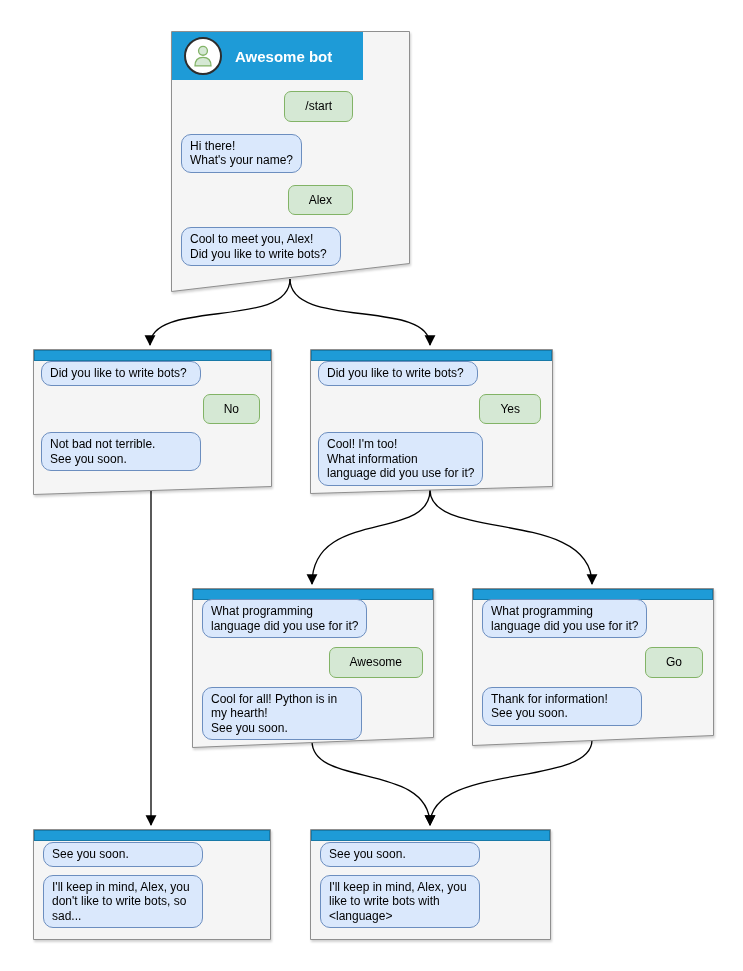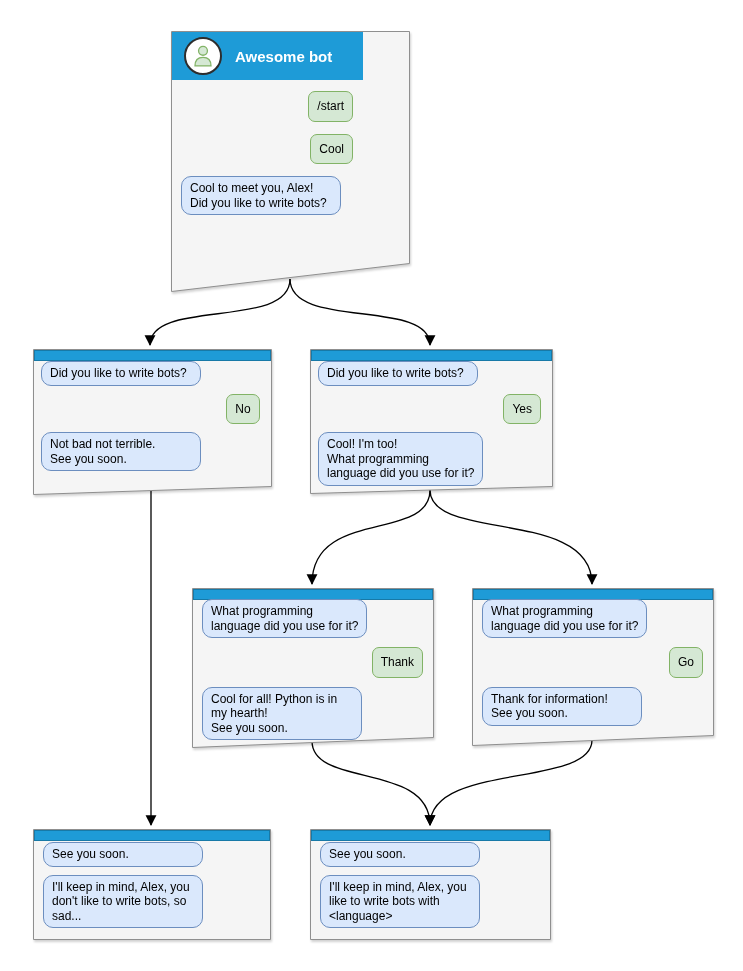--- a/index.html
+++ b/index.html
@@ -53,21 +53,21 @@
     font-size:12px; line-height:14.5px; white-space:pre-line;
     box-sizing:border-box; width:fit-content;
   }
   .bubble.bot {
     background:var(--bot-fill,#dae8fc); border:1px solid var(--bot-border,#6c8ebf);
     border-radius:10px; padding:4px 8px; align-self:flex-start; min-width:160px;
   }
   .bubble.bot.narrow { min-width:0; }
   .bubble.user {
     background:var(--user-fill,#d5e8d4); border:1px solid var(--user-border,#82b366);
-    border-radius:7px; padding:7px 8px; align-self:flex-end;
+    border-radius:7px; padding:7px 20px; align-self:flex-end;
     min-width:34px; text-align:center;
   }
 
   
   #box-main    { left:171px; top:31px;  width:193px; height:261px; }
   #box-no      { left:33px;  top:349px; width:239px; height:146px; }
   #box-yes     { left:310px; top:349px; width:243px; height:145px; }
   #box-python  { left:192px; top:588px; width:242px; height:160px; }
   #box-go      { left:472px; top:588px; width:242px; height:158px; }
   #box-end-no  { left:33px;  top:829px; width:238px; height:111px; }
@@ -101,21 +101,23 @@
       <span class="avatar">
         <svg width="26" height="26" viewBox="0 0 24 24">
           <circle class="person" cx="12" cy="7.2" r="4.1"></circle>
           <path class="person" d="M4.6,21.2 C4.6,15.2 7.6,13.2 12,13.2 C16.4,13.2 19.4,15.2 19.4,21.2 Z"></path>
         </svg>
       </span>
       <span class="box-title">Awesome bot</span>
     </div>
     <div class="box-content content-main">
       <div class="bubble user">/start</div>
-      <div class="bubble user">Cool</div>
+      <div class="bubble bot narrow">Hi there!
+What's your name?</div>
+      <div class="bubble user">Alex</div>
       <div class="bubble bot">Cool to meet you, Alex!
 Did you like to write bots?</div>
     </div>
   </div>
 
   <div class="box" id="box-no">
     <svg class="box-outline" width="239" height="146">
       <polygon points="0.5,0.5 238.5,0.5 238.5,137.5 0.5,145.5"></polygon>
     </svg>
     <div class="box-strip"></div>
@@ -129,34 +131,34 @@
 
   <div class="box" id="box-yes">
     <svg class="box-outline" width="243" height="145">
       <polygon points="0.5,0.5 242.5,0.5 242.5,137.5 0.5,144.5"></polygon>
     </svg>
     <div class="box-strip"></div>
     <div class="box-content content-row2">
       <div class="bubble bot">Did you like to write bots?</div>
       <div class="bubble user">Yes</div>
       <div class="bubble bot">Cool! I'm too!
-What programming
+What information
 language did you use for it?</div>
     </div>
   </div>
 
   <div class="box" id="box-python">
     <svg class="box-outline" width="242" height="160">
       <polygon points="0.5,0.5 241.5,0.5 241.5,149.5 0.5,159.5"></polygon>
     </svg>
     <div class="box-strip"></div>
     <div class="box-content content-row3">
       <div class="bubble bot">What programming
 language did you use for it?</div>
-      <div class="bubble user">Thank</div>
+      <div class="bubble user">Awesome</div>
       <div class="bubble bot">Cool for all! Python is in
 my hearth!
 See you soon.</div>
     </div>
   </div>
 
   <div class="box" id="box-go">
     <svg class="box-outline" width="242" height="158">
       <polygon points="0.5,0.5 241.5,0.5 241.5,147.5 0.5,157.5"></polygon>
     </svg>

